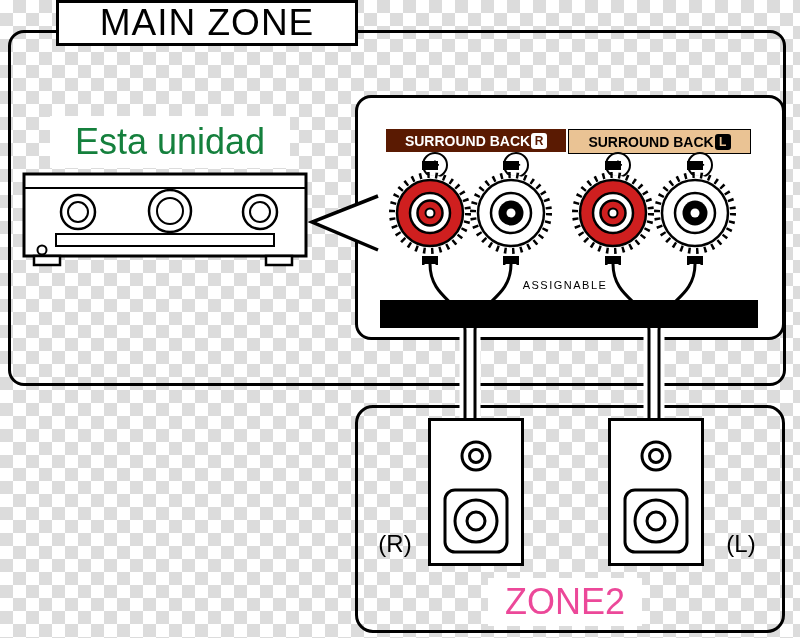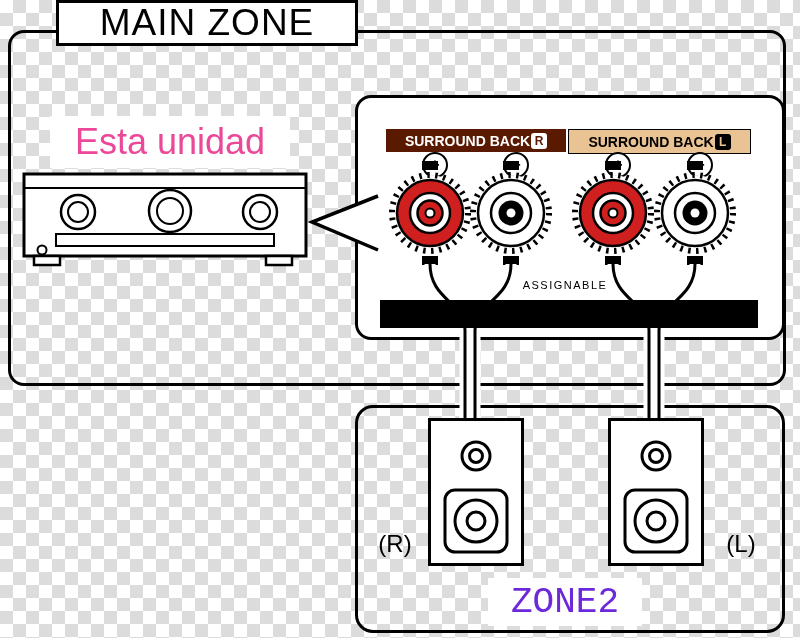--- a/index.html
+++ b/index.html
@@ -13,21 +13,21 @@
     background-size:26px 26px;
     background-position:0 0,13px 13px;
   }
   .abs{position:absolute;box-sizing:border-box;}
 
   
   .main-rect{left:8px;top:30px;width:778px;height:356px;border:3px solid #000;border-radius:16px;z-index:1;}
   .main-zone-label{left:56px;top:0;width:302px;height:46px;background:#fff;border:3px solid #000;
     z-index:2;display:flex;align-items:center;justify-content:center;font-size:37px;letter-spacing:1px;color:#000;}
   .esta-label{left:50px;top:116px;width:240px;height:52px;background:#fff;z-index:2;
-    display:flex;align-items:center;justify-content:center;font-size:36px;color:#ec4899;}
+    display:flex;align-items:center;justify-content:center;font-size:36px;color:#15803d;}
 
   
   .panel{left:355px;top:95px;width:430px;height:245px;background:#fff;border:3px solid #000;border-radius:16px;z-index:1;}
   .strip{position:absolute;top:31px;height:23px;display:flex;align-items:center;justify-content:center;
     gap:1px;font-size:14px;font-weight:bold;white-space:nowrap;}
   .strip-dark{left:28px;width:180px;background:var(--strip-dark,#5a1a02);color:#fff;}
   .strip-light{left:210px;width:181px;background:var(--strip-light,#eac394);color:#000;border:1px solid #000;}
   .chbox{display:inline-flex;align-items:center;justify-content:center;width:16px;height:16px;border-radius:3px;
     font-size:12px;font-weight:bold;}
   .chbox-light{background:#fff;color:var(--strip-dark,#5a1a02);}
@@ -45,21 +45,21 @@
 
   
   .zone2-rect{left:355px;top:405px;width:430px;height:228px;border:3px solid #000;border-radius:18px;z-index:1;}
   .speaker{z-index:3;}
   .spk-left{left:428px;top:418px;}
   .spk-right{left:608px;top:418px;}
   .chan-label{top:530px;width:58px;text-align:center;font-size:24px;color:#000;z-index:2;}
   .chan-r{left:366px;}
   .chan-l{left:712px;}
   .zone2-label{left:488px;top:578px;width:154px;height:48px;background:#fff;z-index:2;
-    display:flex;align-items:center;justify-content:center;font-size:36px;color:#6d28d9;font-family:Liberation Mono, monospace;}
+    display:flex;align-items:center;justify-content:center;font-size:36px;color:#ec4899;}
 </style>
 </head>
 <body>
 
 <div class="stage">
 
   <div class="abs main-rect"></div>
   <div class="abs main-zone-label">MAIN ZONE</div>
   <div class="abs esta-label">Esta unidad</div>
 

